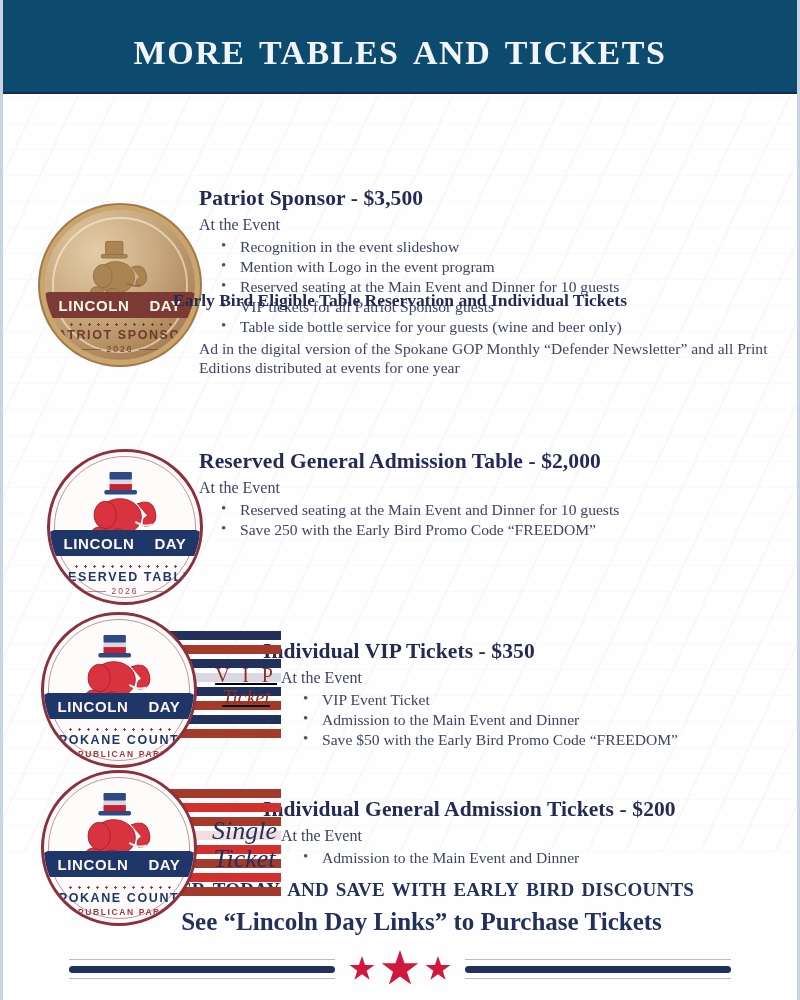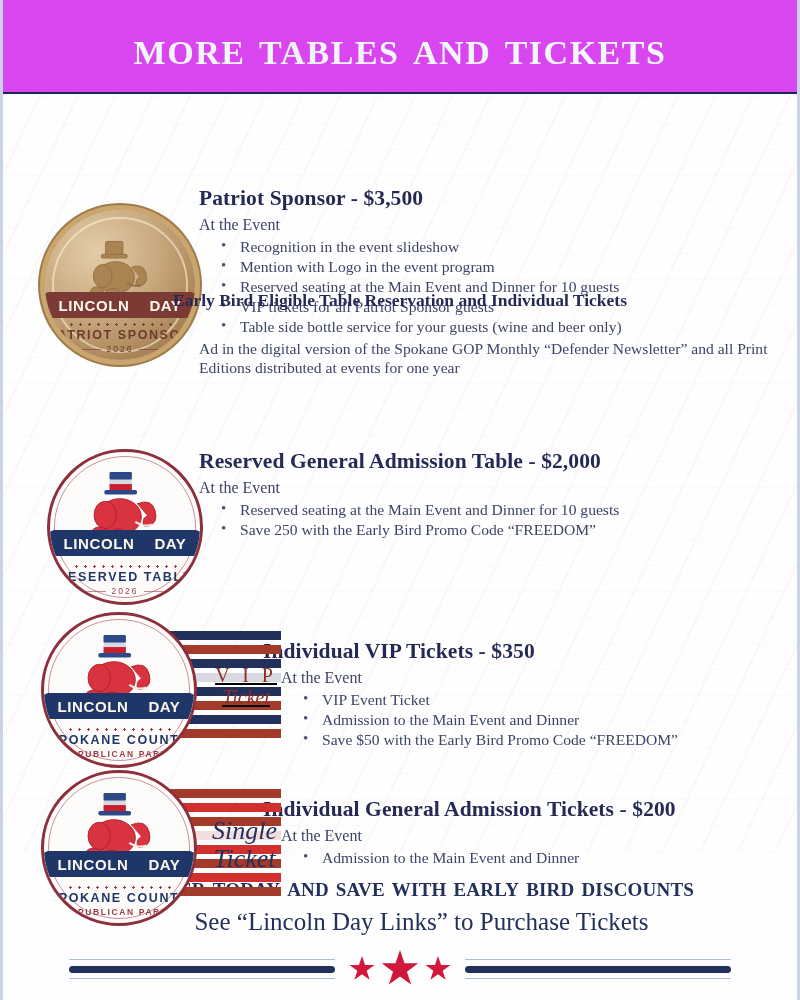--- a/index.html
+++ b/index.html
@@ -21,21 +21,21 @@
   .watermark{
     position:absolute;left:0;top:92px;width:100%;height:760px;
     pointer-events:none;opacity:.07;
     background:
       repeating-linear-gradient(115deg, rgba(190,60,90,.55) 0 2px, rgba(255,255,255,0) 2px 34px),
       repeating-linear-gradient(0deg, rgba(60,90,175,.40) 0 1px, rgba(255,255,255,0) 1px 26px);
   }
 
   
   .header-band{
-    position:relative;height:92px;background:#d946ef;
+    position:relative;height:92px;background:#0c4a6e;
     display:flex;align-items:center;justify-content:center;
     border-bottom:2px solid #17294f;
   }
   .header-title{
     color:#f2f5fb;
     font-family:"Liberation Serif","DejaVu Serif",serif;
     font-weight:700;
     font-size:48px;
     letter-spacing:1.5px;
     font-variant:small-caps;
@@ -179,21 +179,21 @@
   .eb-2{color:#252a55;font-weight:700;font-size:15px;line-height:1.2;margin-top:1px;}
 
   
   .foot-1{
     position:absolute;left:0;right:0;top:872px;text-align:center;
     color:#22305c;font-weight:700;font-size:27px;
     font-variant:small-caps;text-transform:lowercase;letter-spacing:.2px;
   }
   .foot-2{
     position:absolute;left:0;right:0;top:908px;text-align:center;
-    color:#22305c;font-weight:400;font-size:25px;margin-left:43px;
+    color:#22305c;font-weight:700;font-size:25px;margin-left:43px;
   }
   .divider{
     position:absolute;left:0;right:0;top:944px;height:50px;
     display:flex;align-items:center;justify-content:center;gap:0;
   }
   .rule{width:266px;position:relative;height:24px;}
   .rule .thin{position:absolute;left:0;right:0;height:1px;background:#aebfdb;}
   .rule .thin.a{top:2px;}
   .rule .thin.b{bottom:2px;}
   .rule .thick{

